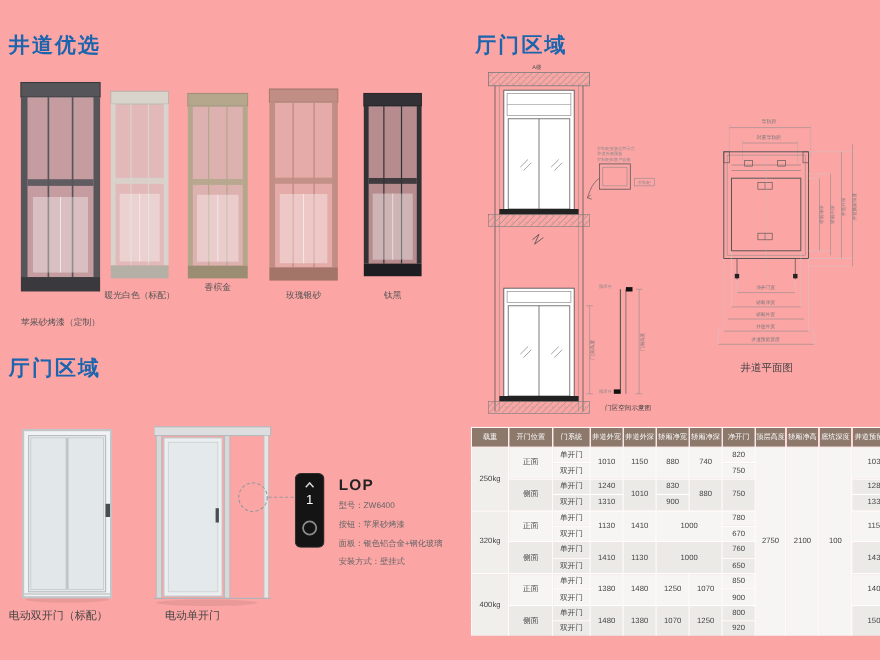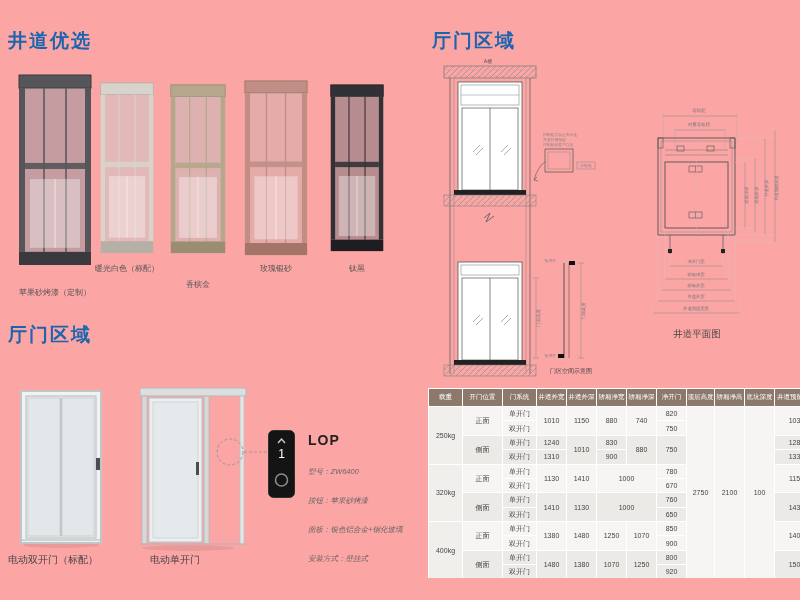--- a/index.html
+++ b/index.html
@@ -16,21 +16,21 @@
   .shaft { position:absolute; }
   .shaft-art, .shaft-art svg { width:100%; height:100%; display:block; }
   .shaft-label {
     position:absolute; font-size:8px; color:#555; text-align:center; white-space:nowrap;
   }
   .door-label {
     position:absolute; font-size:10px; color:#444; text-align:left; white-space:nowrap;
   }
   .lop-text { position:absolute; left:308px; top:432px; }
   .lop-title { font-size:14px; font-weight:bold; color:#222; letter-spacing:1px; }
-  .lop-line { font-size:7.5px; color:#666; margin-top:19px; white-space:nowrap;font-style:italic; }
+  .lop-line { font-size:7.5px; color:#666; margin-top:7px; white-space:nowrap; }
   
   #table-wrap {
     position:absolute; left:428px; top:388px; width:372px; height:190px; overflow:hidden;
   }
   #spec-table {
     border-collapse:collapse; table-layout:fixed; width:390px; font-size:7px; color:#444;
   }
   #spec-table th {
     background:var(--header-brown,#8d796c); color:#fff; font-weight:normal; font-size:6.5px;
     border:1px solid #fff; padding:4px 0; white-space:nowrap; overflow:hidden; text-align:center;
@@ -129,21 +129,21 @@
           <rect x="7" y="88" width="60" height="6" fill="#323236" opacity="0.9"></rect>
           <rect x="12" y="104" width="50" height="68" fill="#ffffff" opacity="0.35"></rect>
           <line x1="37" y1="104" x2="37" y2="172" stroke="#ffffff" stroke-width="1" opacity="0.6"></line>
           <rect x="1" y="176" width="72" height="13" fill="#1e1e22"></rect>
         </svg>
       </div>
     </div>
 
   <div class="shaft-label" style="left:0px; top:287px; width:110px;">苹果砂烤漆（定制）</div>
   <div class="shaft-label" style="left:77px; top:263px; width:100px;">暖光白色（标配）</div>
-  <div class="shaft-label" style="left:160px; top:279px; width:76px;text-align:center;">香槟金</div>
+  <div class="shaft-label" style="left:160px; top:256px; width:76px;text-align:center;">香槟金</div>
   <div class="shaft-label" style="left:238px; top:263px; width:76px;">玫瑰银砂</div>
   <div class="shaft-label" style="left:319px; top:263px; width:76px;text-align:center;">钛黑</div>
 
   <svg class="abs" style="left:20px; top:390px;" width="82" height="160" viewBox="0 0 82 160">
     <ellipse cx="41" cy="155" rx="38" ry="3" fill="#000" opacity="0.07"></ellipse>
     <rect x="1" y="1" width="80" height="152" fill="#f0f2f3" stroke="#c2c5c7" stroke-width="2"></rect>
     <rect x="6" y="6" width="70" height="142" fill="#e7ebed" stroke="#b7bbbd" stroke-width="1"></rect>
     <rect x="8" y="8" width="32" height="138" fill="#e2e8ea" stroke="#c6cacc" stroke-width="0.8"></rect>
     <rect x="42" y="8" width="32" height="138" fill="#e2e8ea" stroke="#c6cacc" stroke-width="0.8"></rect>
     <line x1="41" y1="8" x2="41" y2="146" stroke="#aab0b2" stroke-width="1"></line>

